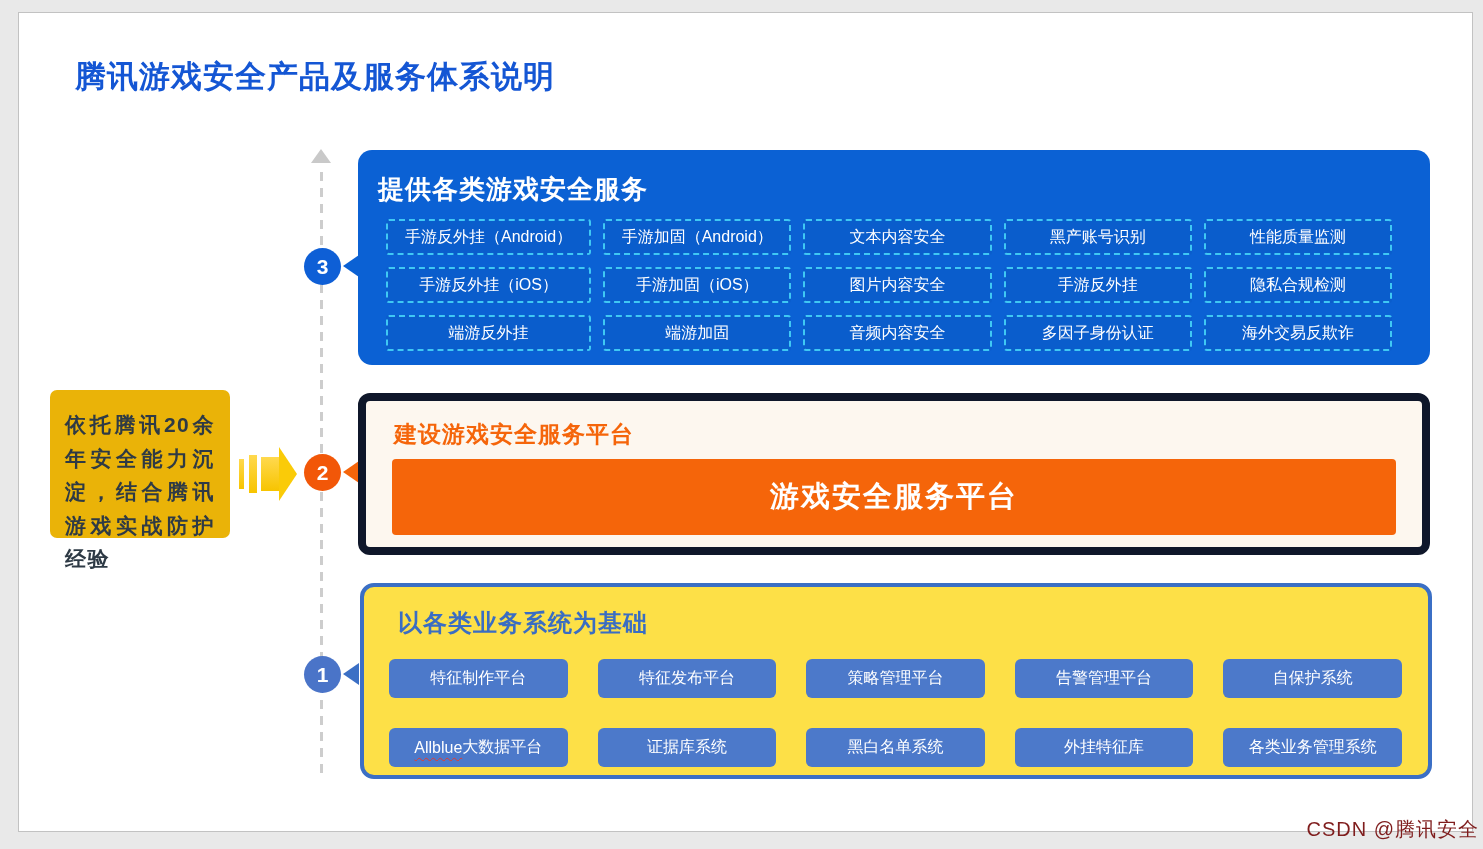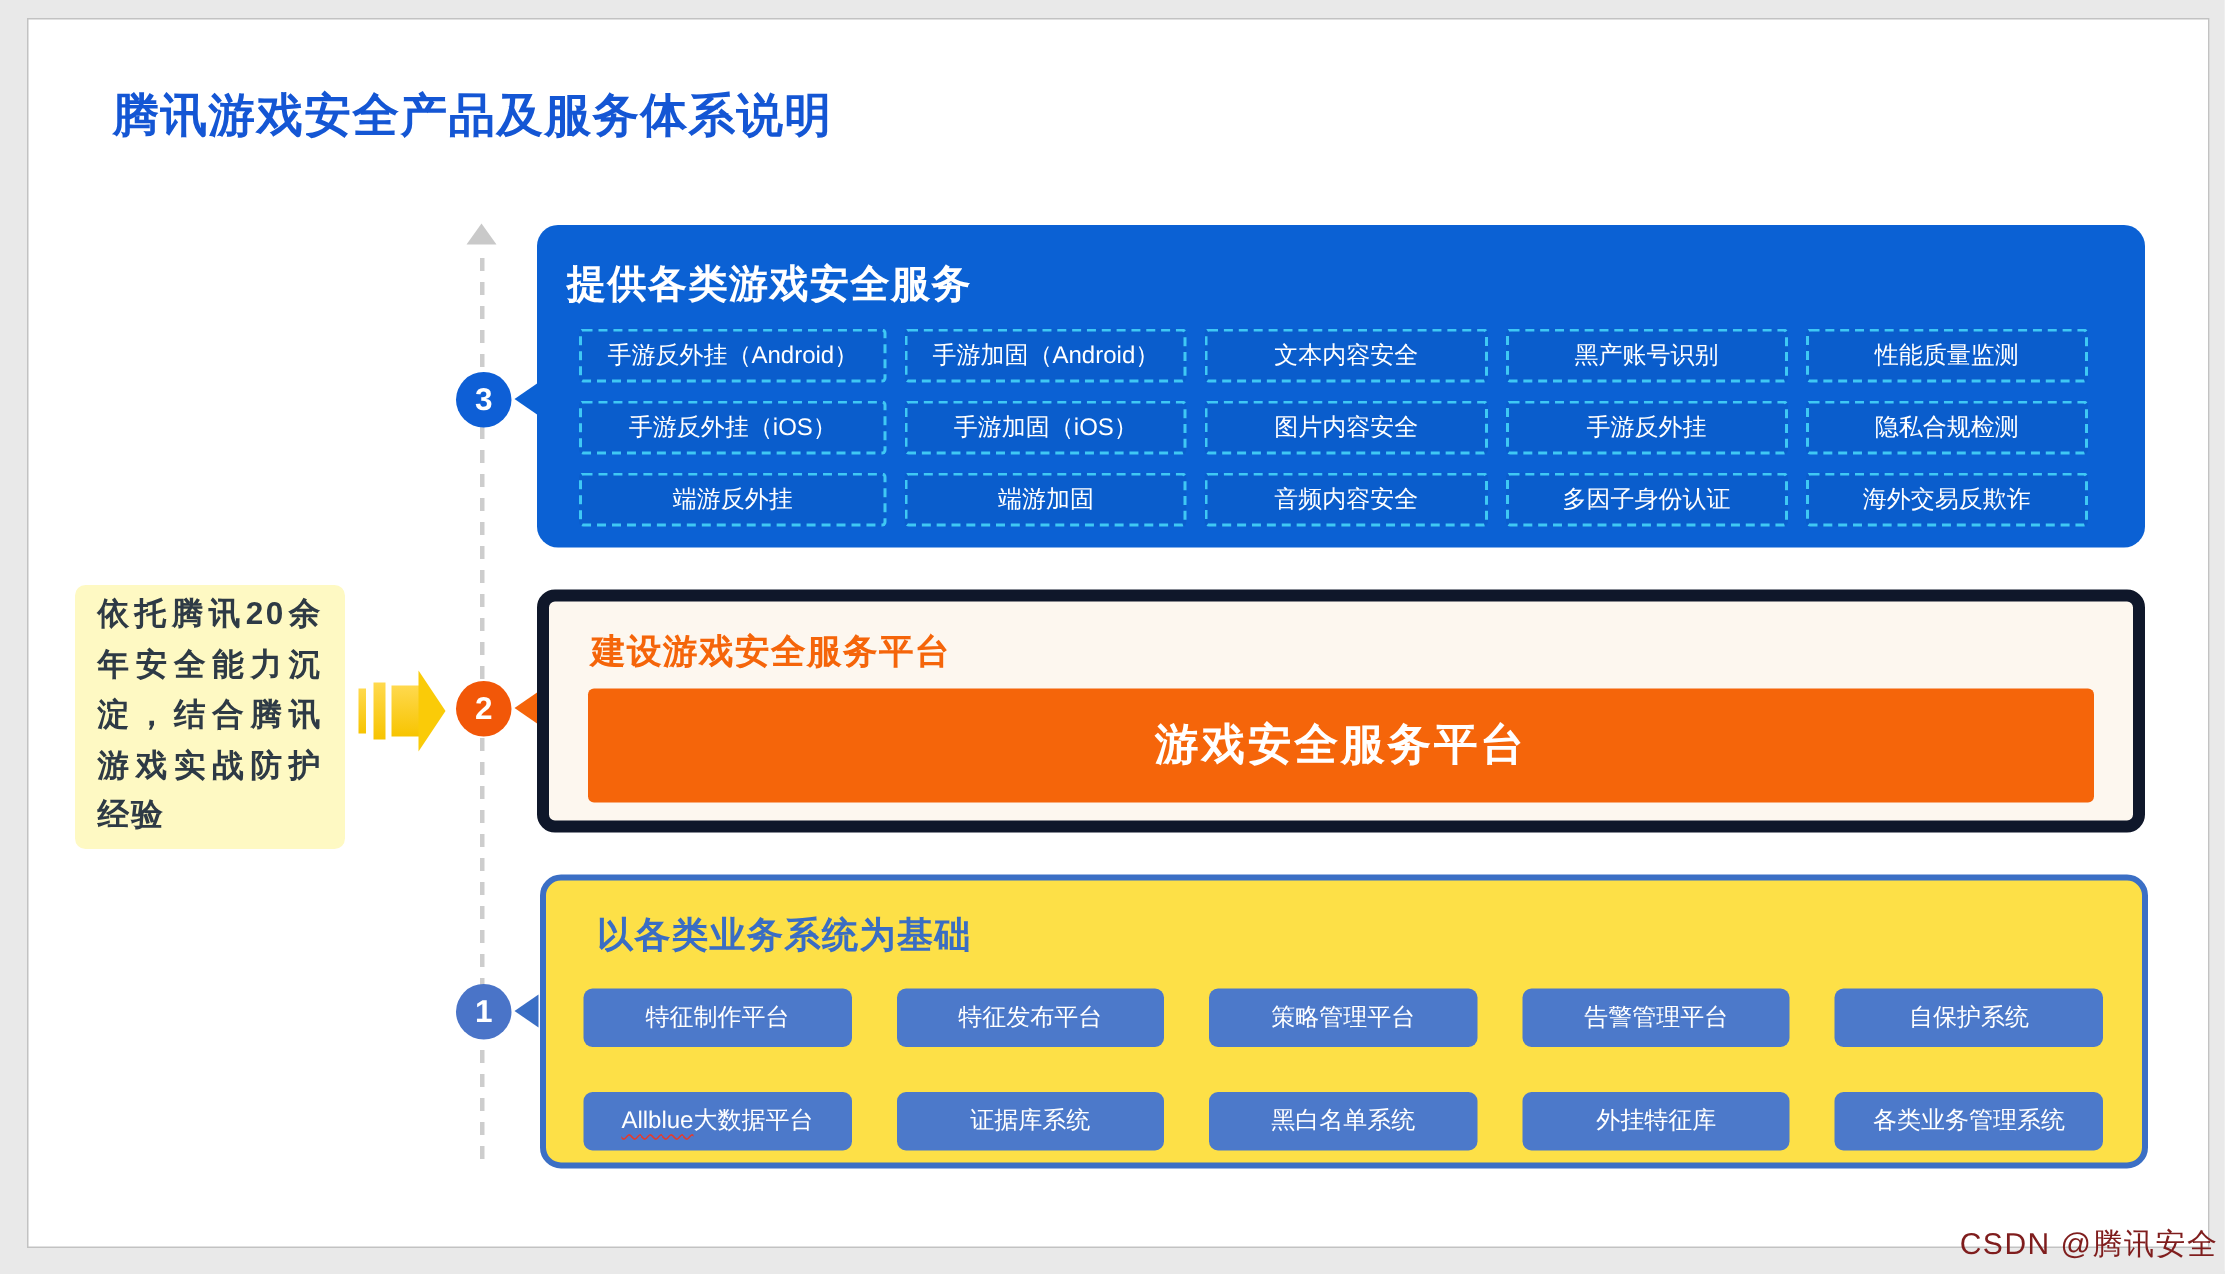--- a/index.html
+++ b/index.html
@@ -39,23 +39,23 @@
   .badge-2{top:454px;background:#F25708;}
   .badge-1{top:656px;background:#4A74C8;}
   
   .notch{position:absolute;width:0;height:0;
     border-top:11px solid transparent;border-bottom:11px solid transparent;}
   .notch-services{left:343px;top:255px;border-right:16px solid #0B61D4;}
   .notch-platform{left:343px;top:461px;border-right:16px solid #F5650A;}
   .notch-systems{left:343px;top:663px;border-right:16px solid #3B6FC5;}
   
   .note{
-    position:absolute;left:50px;top:390px;width:180px;height:176px;
-    background:#fef9c3;border-radius:7px;box-sizing:border-box;
-    padding:3px 15px;
+    position:absolute;left:50px;top:390px;width:180px;height:148px;
+    background:#eab308;border-radius:7px;box-sizing:border-box;
+    padding:18px 15px;
   }
   .note p{
     margin:0;font-size:21px;font-weight:bold;color:#2E3A45;
     line-height:1.6;letter-spacing:1.5px;text-align:justify;
   }
   
   .ya{position:absolute;background:linear-gradient(180deg,#FFD94E,#F7C400);}
   .ya-bar1{left:239px;top:459px;width:5px;height:30px;}
   .ya-bar2{left:249px;top:455px;width:8px;height:38px;}
   .ya-shaft{left:261px;top:457px;width:19px;height:34px;}

